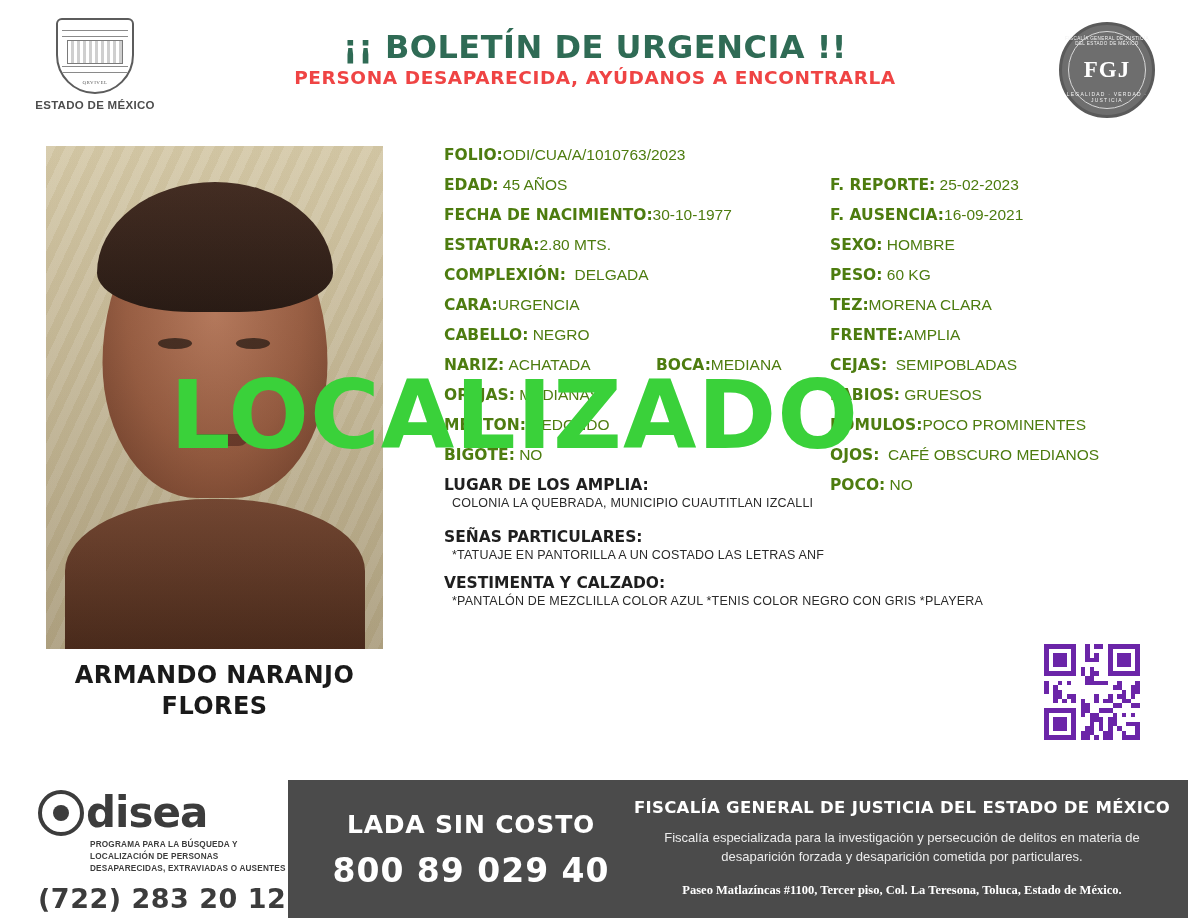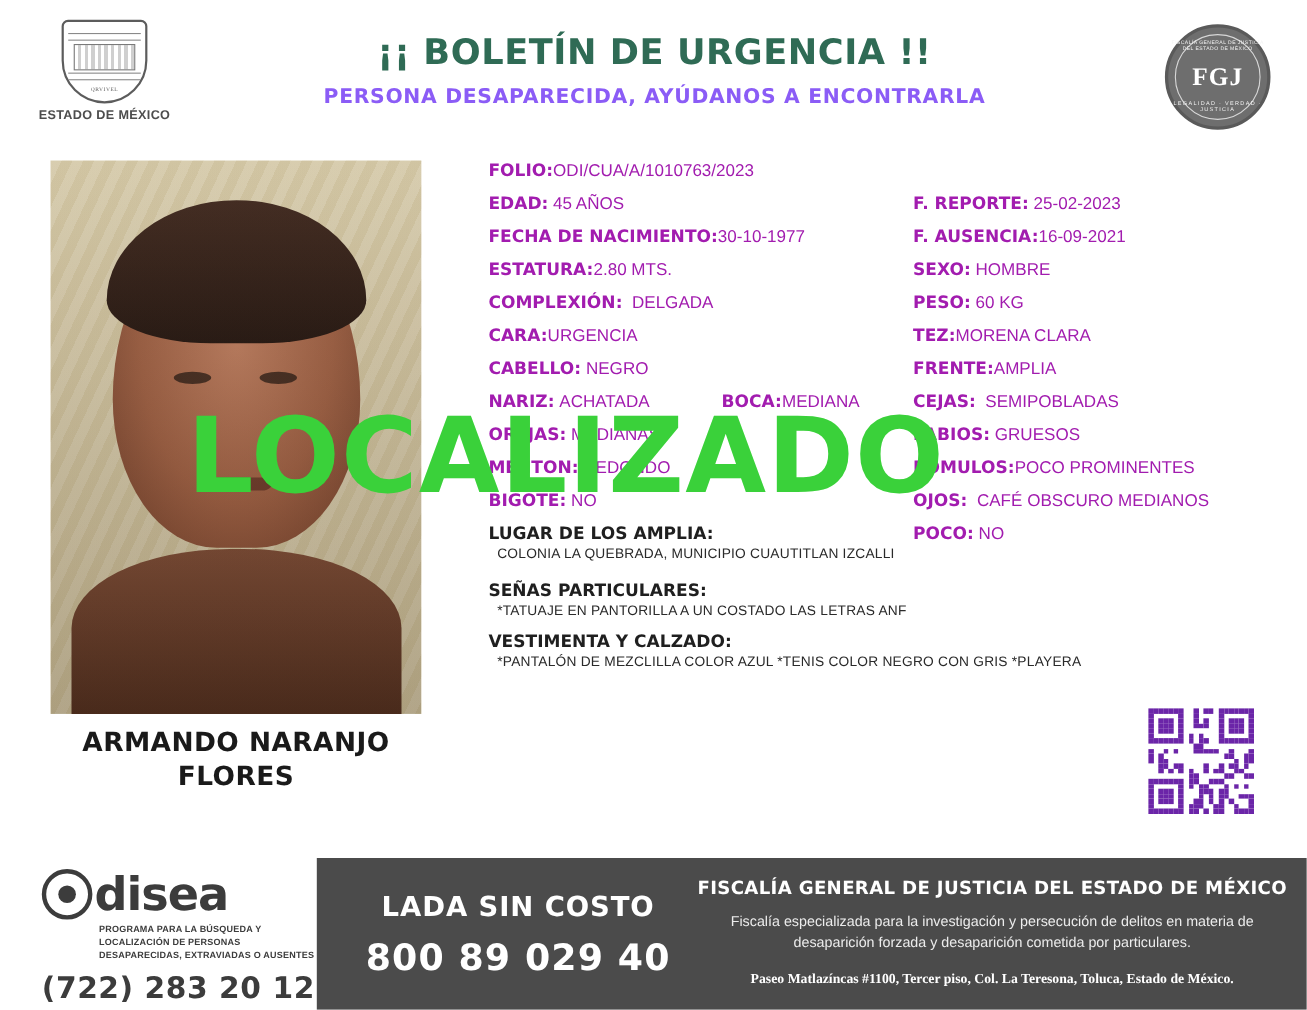--- a/index.html
+++ b/index.html
@@ -70,24 +70,24 @@
     text-align: center;
   }
   .title-main {
     font-size: 32px;
     font-weight: bold;
     color: #2f6b55;
     letter-spacing: .5px;
     font-family: "DejaVu Sans", sans-serif;
   }
   .title-sub {
-    margin-top: 12px;
+    margin-top: 1px;
     font-size: 18.5px;
     font-weight: bold;
-    color: #8b5cf6;
+    color: #ef4444;
     letter-spacing: .6px;
     font-family: "DejaVu Sans", sans-serif;
   }
 
   .fgj-logo {
     position: absolute;
     right: 33px; top: 22px;
     width: 96px; height: 96px;
     border-radius: 50%;
     background: #6e6e6e;
@@ -194,21 +194,21 @@
     width: 760px;
   }
   .row {
     position: relative;
     height: 30px;
   }
   .fld {
     position: absolute;
     white-space: nowrap;
     font-size: 15.5px;
-    color: #a21caf;
+    color: #4d7c0f;
     line-height: 30px;
   }
   .fld b {
     font-weight: bold;
     font-family: "DejaVu Sans", sans-serif;
     font-size: 15.5px;
   }
   .fld span.v {
     font-weight: normal;
     font-family: "Liberation Sans", sans-serif;

